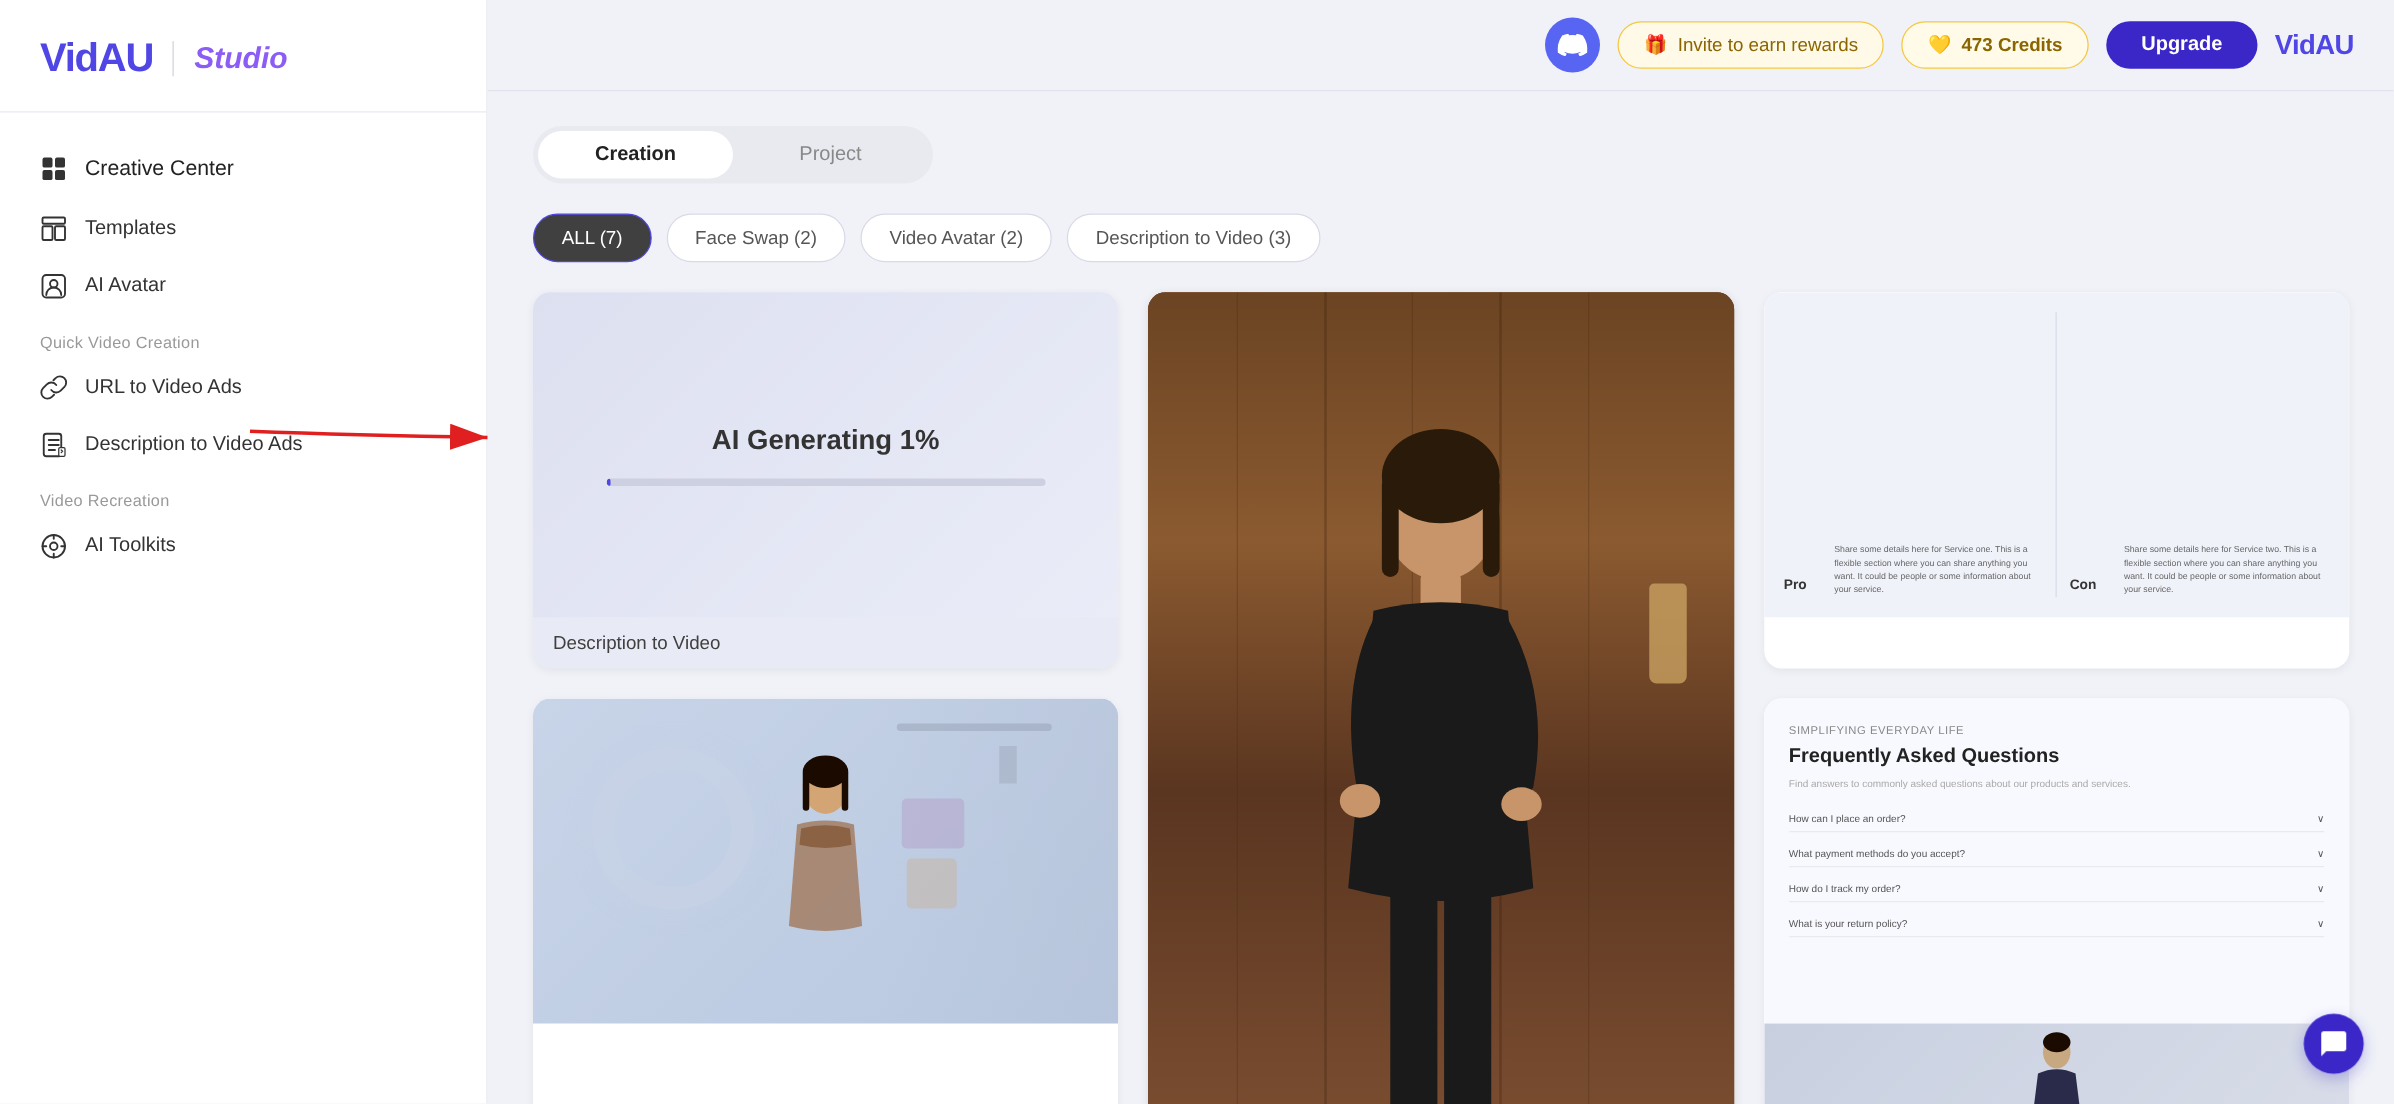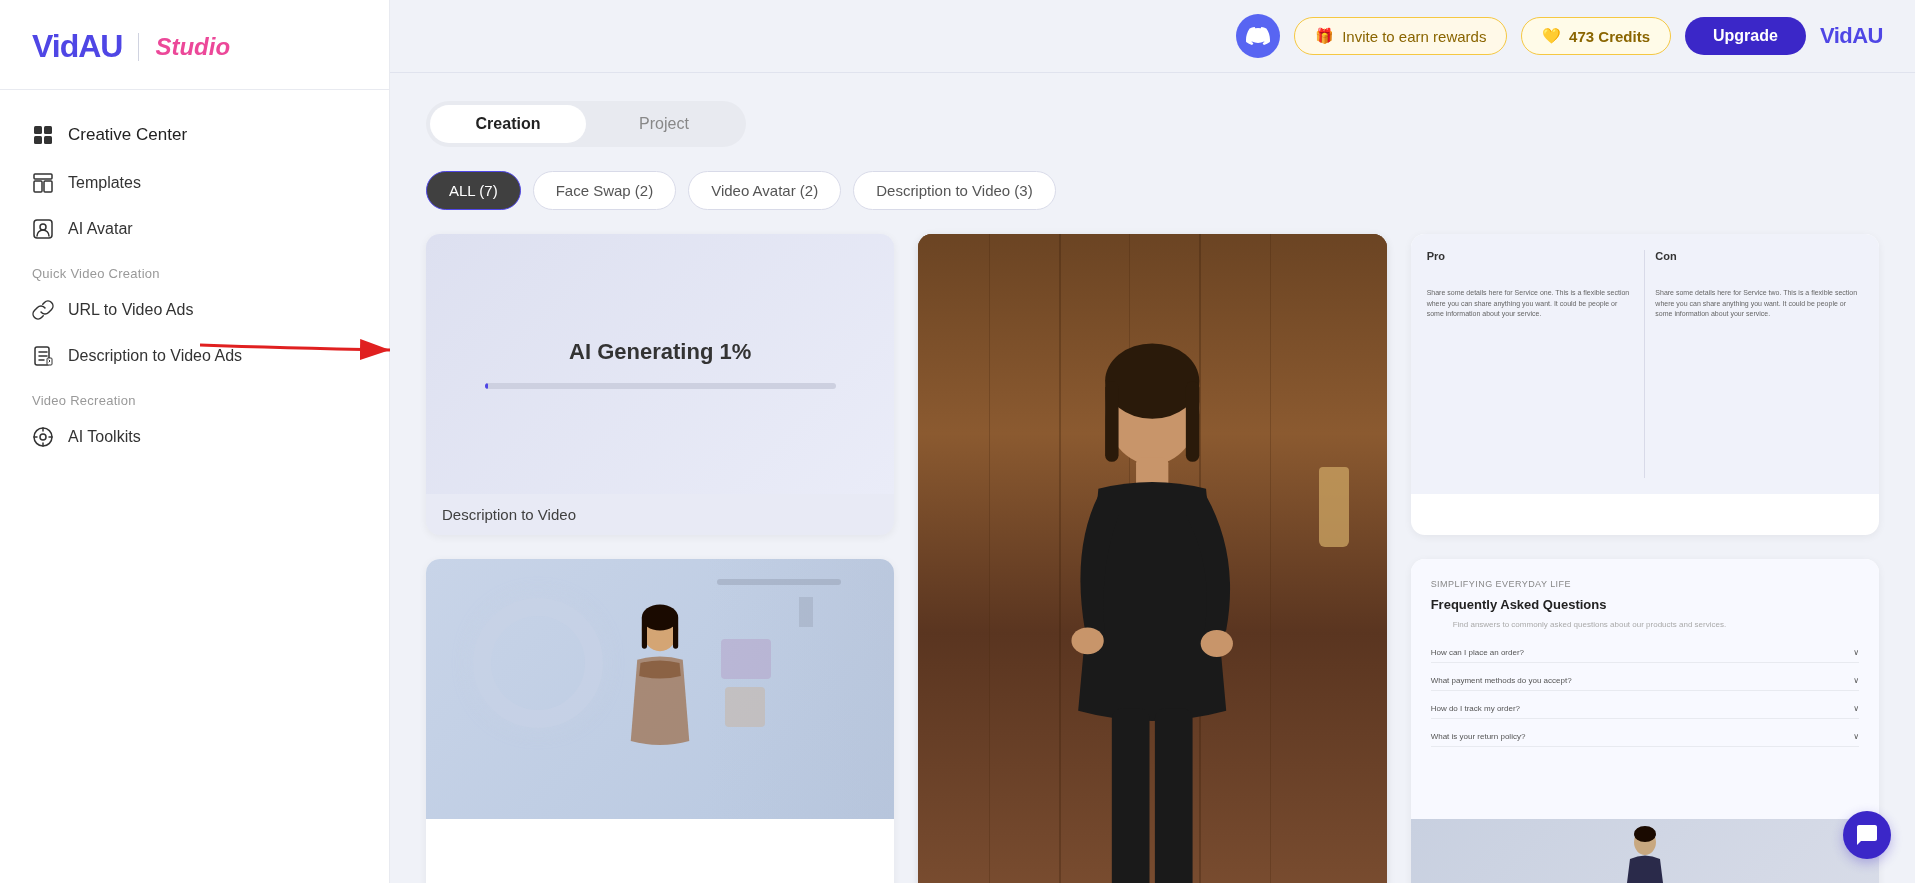--- a/index.html
+++ b/index.html
@@ -36,21 +36,21 @@
     }
     .logo-divider {
       width: 1px;
       height: 28px;
       background: #d0d3e0;
       margin: 0 4px;
     }
     .studio-text {
       font-size: 24px;
       font-weight: 600;
-      color: #ec4899;
+      color: #8b5cf6;
       font-style: italic;
     }
     .sidebar-nav {
       padding: 20px 0;
       flex: 1;
     }
     .nav-item-main {
       display: flex;
       align-items: center;
       gap: 14px;
@@ -297,29 +297,28 @@
       overflow: hidden;
       background: #f8f9ff;
     }
     .faq-section-label {
       font-size: 9px;
       color: #888;
       text-transform: uppercase;
       letter-spacing: 0.05em;
     }
     .faq-title {
-      font-size: 13px;
+      font-size: 16px;
       font-weight: 700;
       color: #222;
     }
     .faq-subtitle {
       font-size: 8px;
       color: #aaa;
       margin-bottom: 6px;
-      margin-left: 22px;
     }
     .faq-item {
       display: flex;
       justify-content: space-between;
       align-items: center;
       border-bottom: 1px solid #e8eaf0;
       padding: 5px 0;
       font-size: 8px;
       color: #555;
     }
@@ -329,22 +328,22 @@
       height: 260px;
       display: flex;
       background: #f0f2fa;
       padding: 16px;
       gap: 10px;
       overflow: hidden;
     }
     .procon-col {
       flex: 1;
       display: flex;
-      flex-direction: column;
       gap: 22px;
+      align-items: flex-end;
     }
     .procon-header {
       font-size: 11px;
       font-weight: 700;
       color: #333;
       margin-bottom: 4px;
     }
     .procon-text {
       font-size: 7px;
       color: #666;

